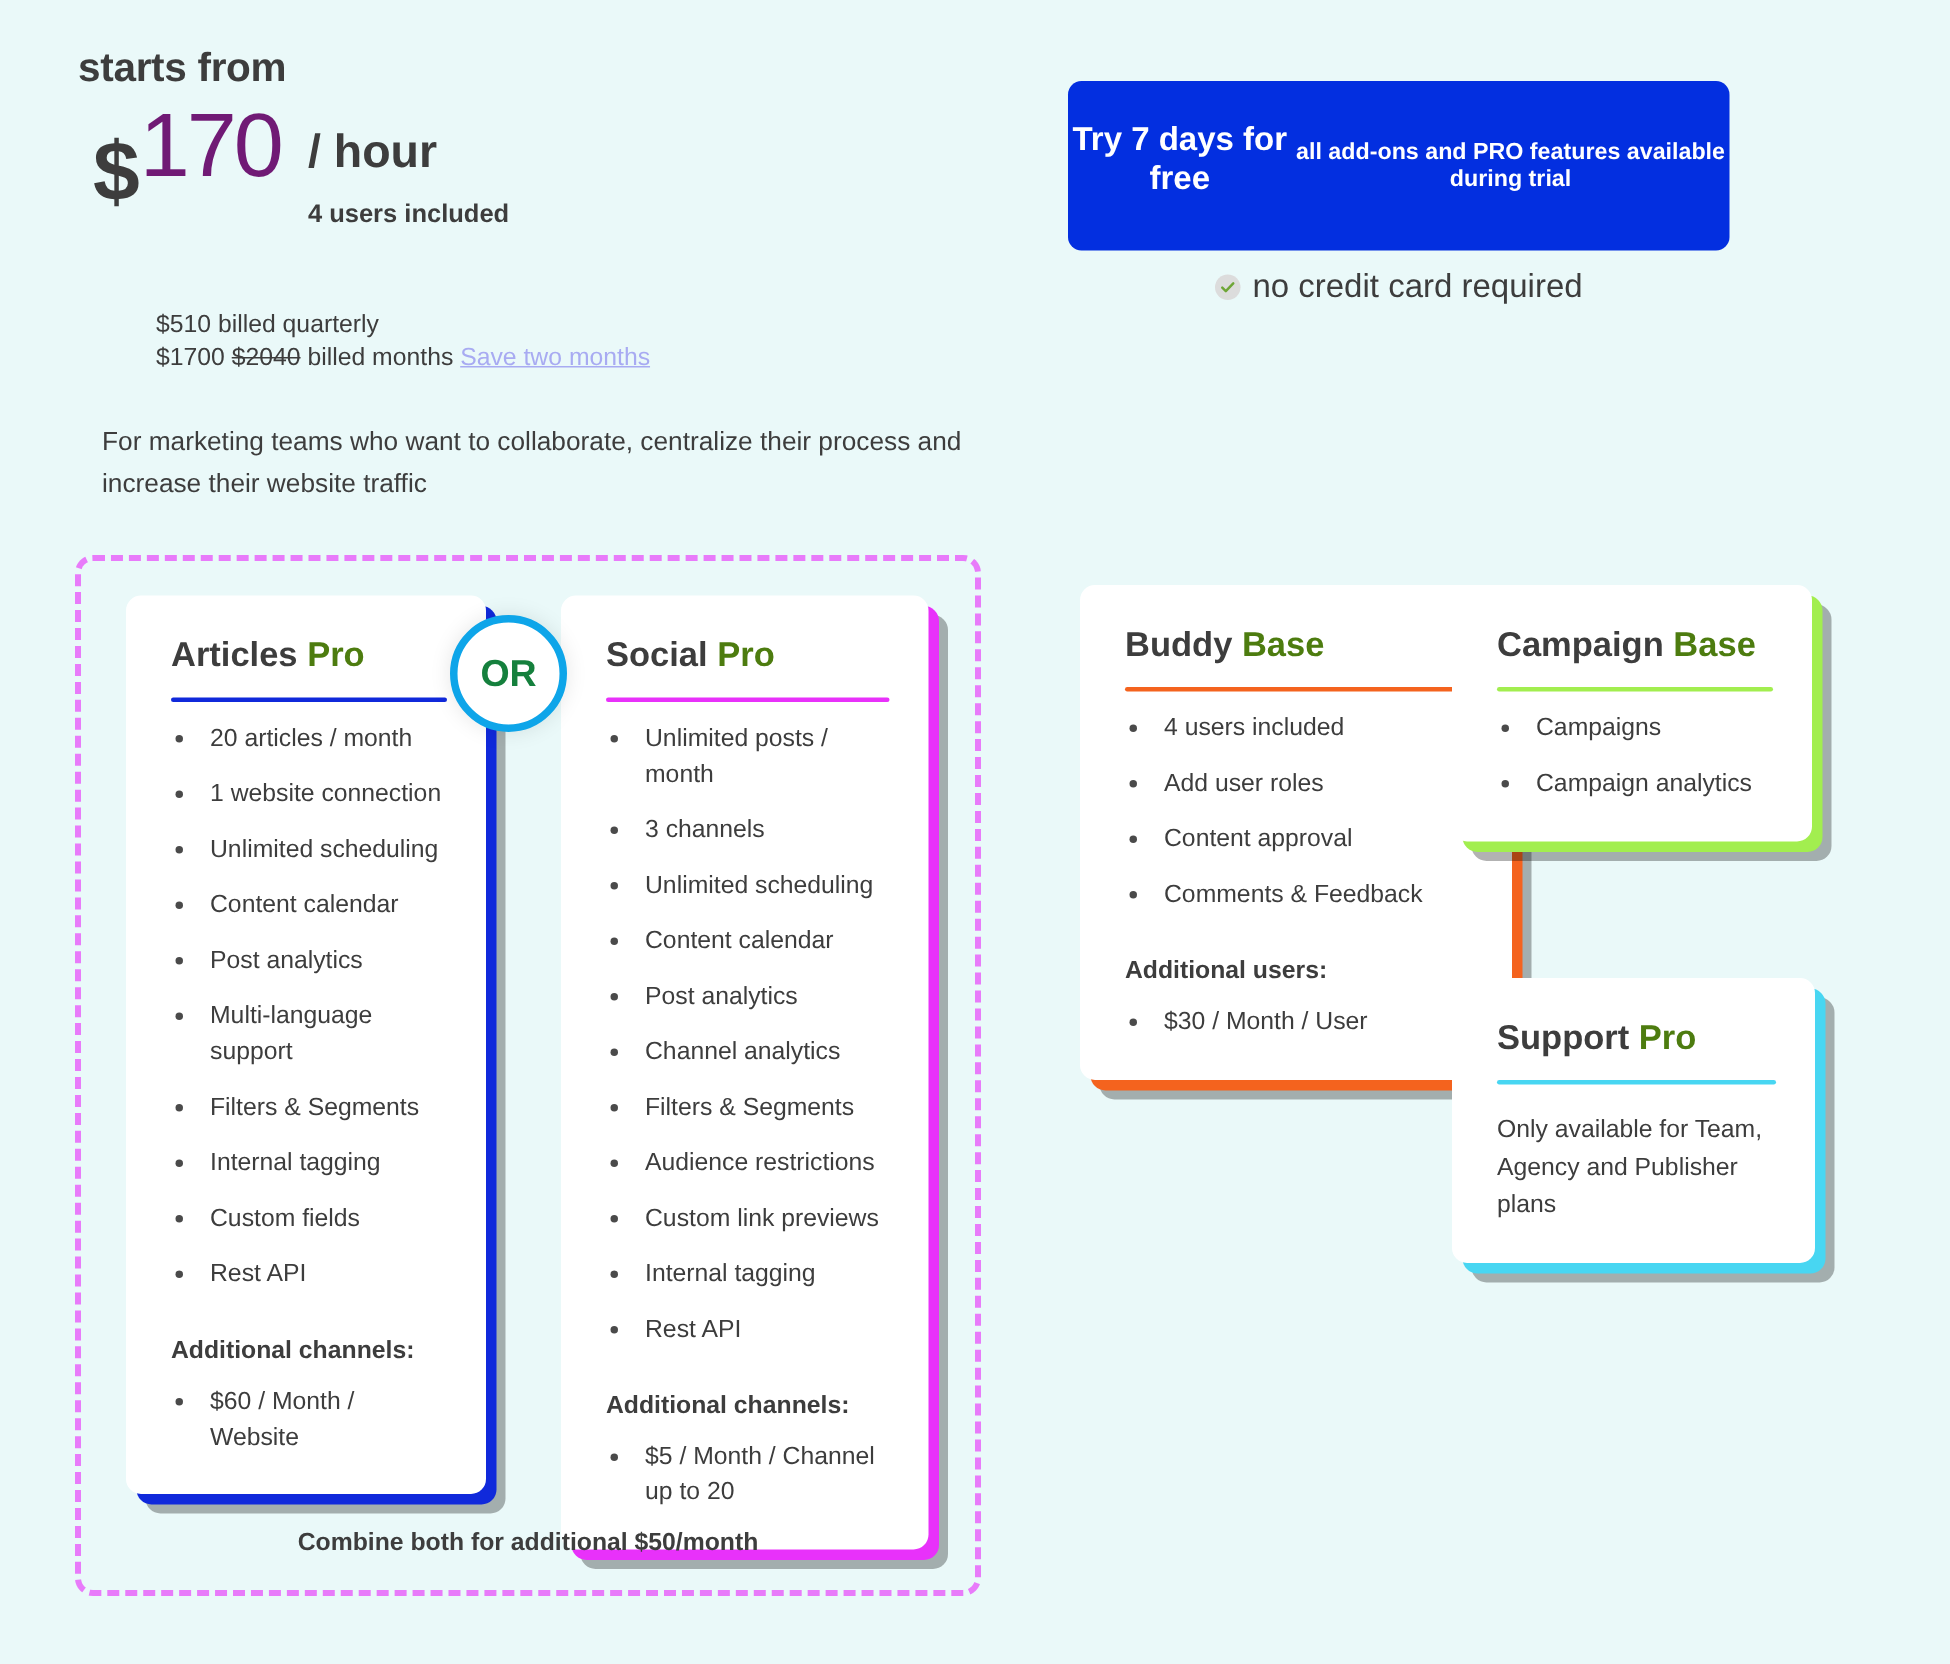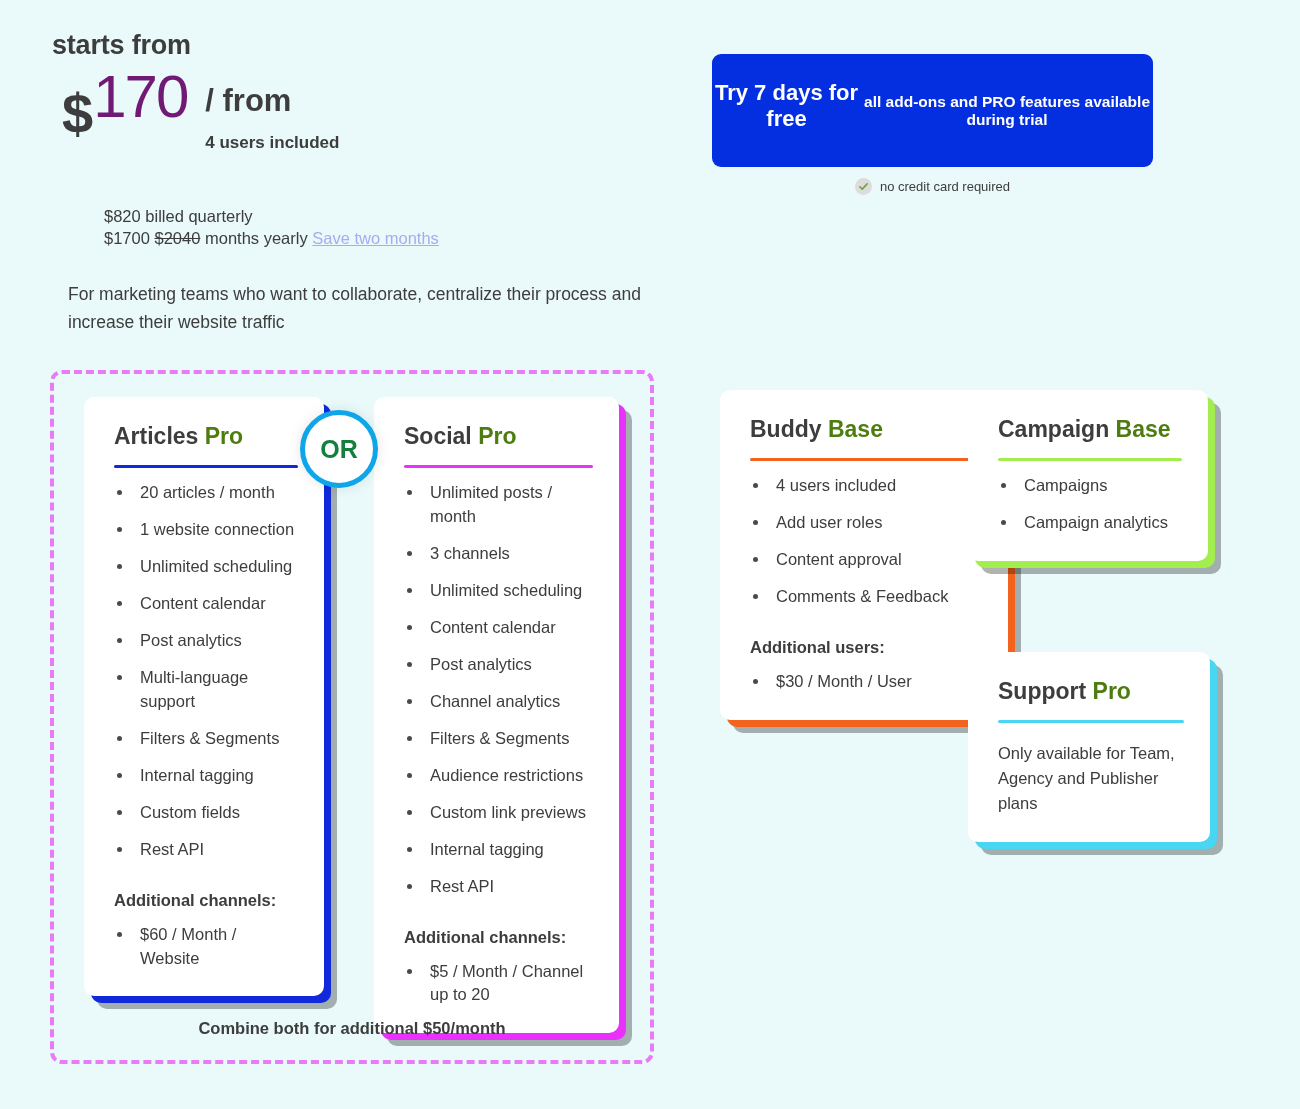--- a/index.html
+++ b/index.html
@@ -58,21 +58,21 @@
     display: flex; flex-direction: row; align-items: center; justify-content: center;
     color: #ffffff; border: none; cursor: pointer; padding: 0;
     font-family: "Liberation Sans", sans-serif;
   }
   .trial-title { font-size: 22px; font-weight: bold; margin-bottom: 9px; }
   .trial-sub { font-size: 15.5px; font-weight: bold; }
 
   .nocc {
     position: absolute; left: 712px; top: 178px; width: 441px;
     display: flex; align-items: center; justify-content: center; gap: 8px;
-    font-size: 13px; color: #3d3d3d;
+    font-size: 22px; color: #3d3d3d;
   }
   .check-circle {
     width: 17px; height: 17px; border-radius: 50%;
     background: #dcdcdc; display: inline-flex;
     align-items: center; justify-content: center; flex: none;
   }
 
   
   .combo-group {
     position: absolute; left: 50px; top: 370px;
@@ -134,31 +134,31 @@
 <body>
 
 <div class="top">
 
   <div class="starts-from">starts from</div>
 
   <div class="price-row">
     <span class="currency">$</span>
     <span class="amount">170</span>
     <div class="price-right">
-      <div class="per-month">/ from</div>
+      <div class="per-month">/ hour</div>
       <div class="users-included">4 users included</div>
     </div>
   </div>
 
   <div class="billing">
-    <div>$820 billed quarterly</div>
+    <div>$510 billed quarterly</div>
     <div>
       <span>$1700</span>
       <s>$2040</s>
-      <span>months yearly</span>
+      <span>billed months</span>
       <a class="save-link" href="#">Save two months</a>
     </div>
   </div>
 
   <div class="tagline">For marketing teams who want to collaborate, centralize their process and increase their website traffic</div>
 
   <button class="trial-btn" style="background: rgb(3, 47, 224);">
     <span class="trial-title">Try 7 days for free</span>
     <span class="trial-sub">all add-ons and PRO features available during trial</span>
   </button>

